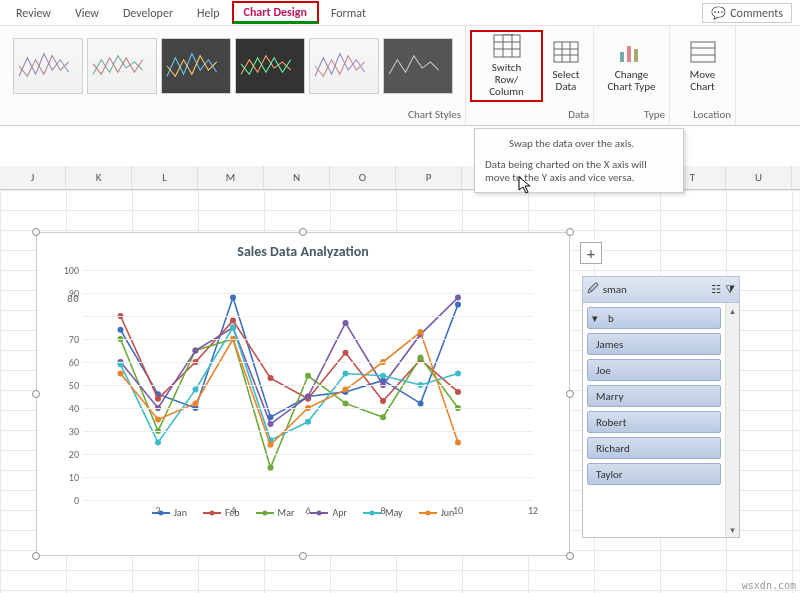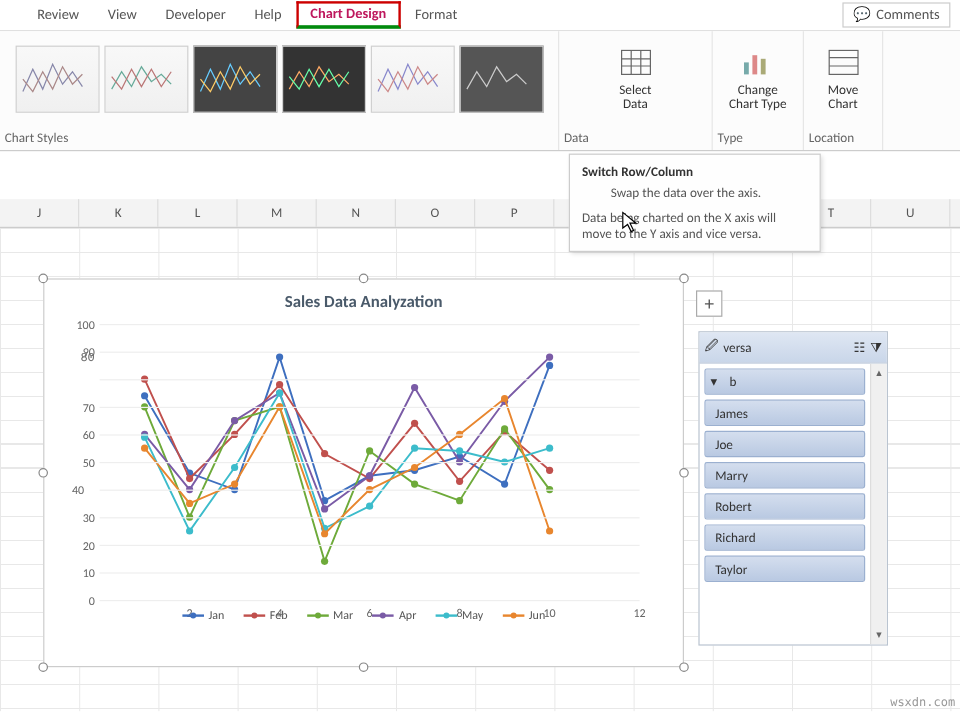--- a/index.html
+++ b/index.html
@@ -12,21 +12,21 @@
     background: #fff;
     color: #333;
     overflow: hidden;
     position: relative;
   }
   .ribbon-tabs {
     display: flex;
     align-items: center;
     height: 26px;
     border-bottom: 1px solid #e0e0e0;
-    padding-left: 19px;
+    padding-left: 4px;
   }
   .ribbon-tabs .tab {
     padding: 4px 12px;
     color: #555;
     cursor: pointer;
   }
   .ribbon-tabs .tab.active {
     color: #be185d;
     font-weight: 600;
     border-bottom: 3px solid #028a0d;
@@ -55,21 +55,21 @@
     flex-direction: column;
     justify-content: space-between;
     align-items: center;
     padding: 4px 4px 2px 4px;
     border-right: 1px solid #e6e6e6;
   }
   .ribbon-group .label {
     font-size: 11px;
     color: #666;
     padding: 2px 0;
-    text-align: left;
+    text-align: right;
     width: 100%;
   }
   .style-gallery {
     display: flex;
     gap: 4px;
     align-items: center;
     height: 72px;
   }
   .style-thumb {
     width: 70px;
@@ -264,20 +264,34 @@
           <svg viewBox="0 0 60 40">
             <polyline points="2,28 10,14 18,26 26,10 34,22 42,16 50,24" stroke="#ccc" fill="none"></polyline>
           </svg>
         </div>
     </div>
     <div class="label">Chart Styles</div>
   </div>
 
   <div class="ribbon-group" style="flex:0 0 128px;">
     <div class="data-group-inner">
+      <div class="big-btn highlight-btn">
+        <span class="icon-sq">
+          <svg width="28" height="24" viewBox="0 0 28 24">
+              <rect x="1" y="1" width="26" height="22" fill="none" stroke="#666"></rect>
+              <line x1="1" y1="8" x2="27" y2="8" stroke="#666"></line>
+              <line x1="1" y1="15" x2="27" y2="15" stroke="#666"></line>
+              <line x1="10" y1="1" x2="10" y2="23" stroke="#666"></line>
+              <line x1="19" y1="1" x2="19" y2="23" stroke="#666"></line>
+              <path d="M4 -4 L 14 -4 M12 -6 L14 -4 L12 -2" stroke="#555" fill="none" transform="translate(6,4)"></path>
+            </svg>
+        </span>
+        <span style="white-space:pre-line">Switch Row/
+Column</span>
+      </div>
       <div class="big-btn">
         <span class="icon-sq">
           <svg width="26" height="22" viewBox="0 0 26 22">
               <rect x="1" y="1" width="24" height="20" fill="none" stroke="#666"></rect>
               <line x1="1" y1="8" x2="25" y2="8" stroke="#666"></line>
               <line x1="1" y1="14" x2="25" y2="14" stroke="#666"></line>
               <line x1="9" y1="1" x2="9" y2="21" stroke="#666"></line>
               <line x1="17" y1="1" x2="17" y2="21" stroke="#666"></line>
             </svg>
         </span>
@@ -315,21 +329,20 @@
       <span style="white-space:pre-line">Move
 Chart</span>
     </div>
     <div class="label">Location</div>
   </div>
 </div>
 
 <div class="sheet-area">
 
   <div class="tooltip-box">
-    <strong>Switch Row/Column</strong>
     <div style="margin-bottom:8px;margin-left:24px;">Swap the data over the axis.</div>
     <div>Data being charted on the X axis will move to the Y axis and vice versa.</div>
   </div>
 
   <div class="col-headers">
     <div class="col">J</div>
     <div class="col">K</div>
     <div class="col">L</div>
     <div class="col">M</div>
     <div class="col">N</div>
@@ -426,21 +439,21 @@
         </svg>
     <div class="gridline" style="top: 230px;"></div>
         <div class="y-tick" style="top: 224px;">0</div>
         <div class="gridline" style="top: 207px;"></div>
         <div class="y-tick" style="top: 201px;">10</div>
         <div class="gridline" style="top: 184px;"></div>
         <div class="y-tick" style="top: 178px;">20</div>
         <div class="gridline" style="top: 161px;"></div>
         <div class="y-tick" style="top: 155px;">30</div>
         <div class="gridline" style="top: 138px;"></div>
-        <div class="y-tick" style="top: 132px; text-align: center;">40</div>
+        <div class="y-tick" style="top: 132px;">40</div>
         <div class="gridline" style="top: 115px;"></div>
         <div class="y-tick" style="top: 109px;">50</div>
         <div class="gridline" style="top: 92px;"></div>
         <div class="y-tick" style="top: 86px;">60</div>
         <div class="gridline" style="top: 69px;"></div>
         <div class="y-tick" style="top: 63px;">70</div>
         <div class="gridline" style="top: 46px;"></div>
         <div class="y-tick" style="top: 24px; font-family: Liberation Mono, monospace;">80</div>
         <div class="gridline" style="top: 23px;"></div>
         <div class="y-tick" style="top: 17px;">90</div>
@@ -482,21 +495,21 @@
       </div>
   </div>
 
   <div class="chart-plus-btn">
     <span>+</span>
   </div>
 
   <div class="filter-pane">
     <div class="filter-head">
       <span style="margin-right:4px;">🖉</span>
-      <span>versa</span>
+      <span>sman</span>
       <span style="flex:1"></span>
       <span style="margin:0 4px;">☷</span>
       <span>⧩</span>
     </div>
     <div class="filter-body">
       <div class="filter-list">
         <div class="filter-item" style="padding-left:20px;position:relative;"><span style="position:absolute;left:4px;">▾</span><span>b</span></div>
         <div class="filter-item">James</div>
         <div class="filter-item">Joe</div>
         <div class="filter-item">Marry</div>

